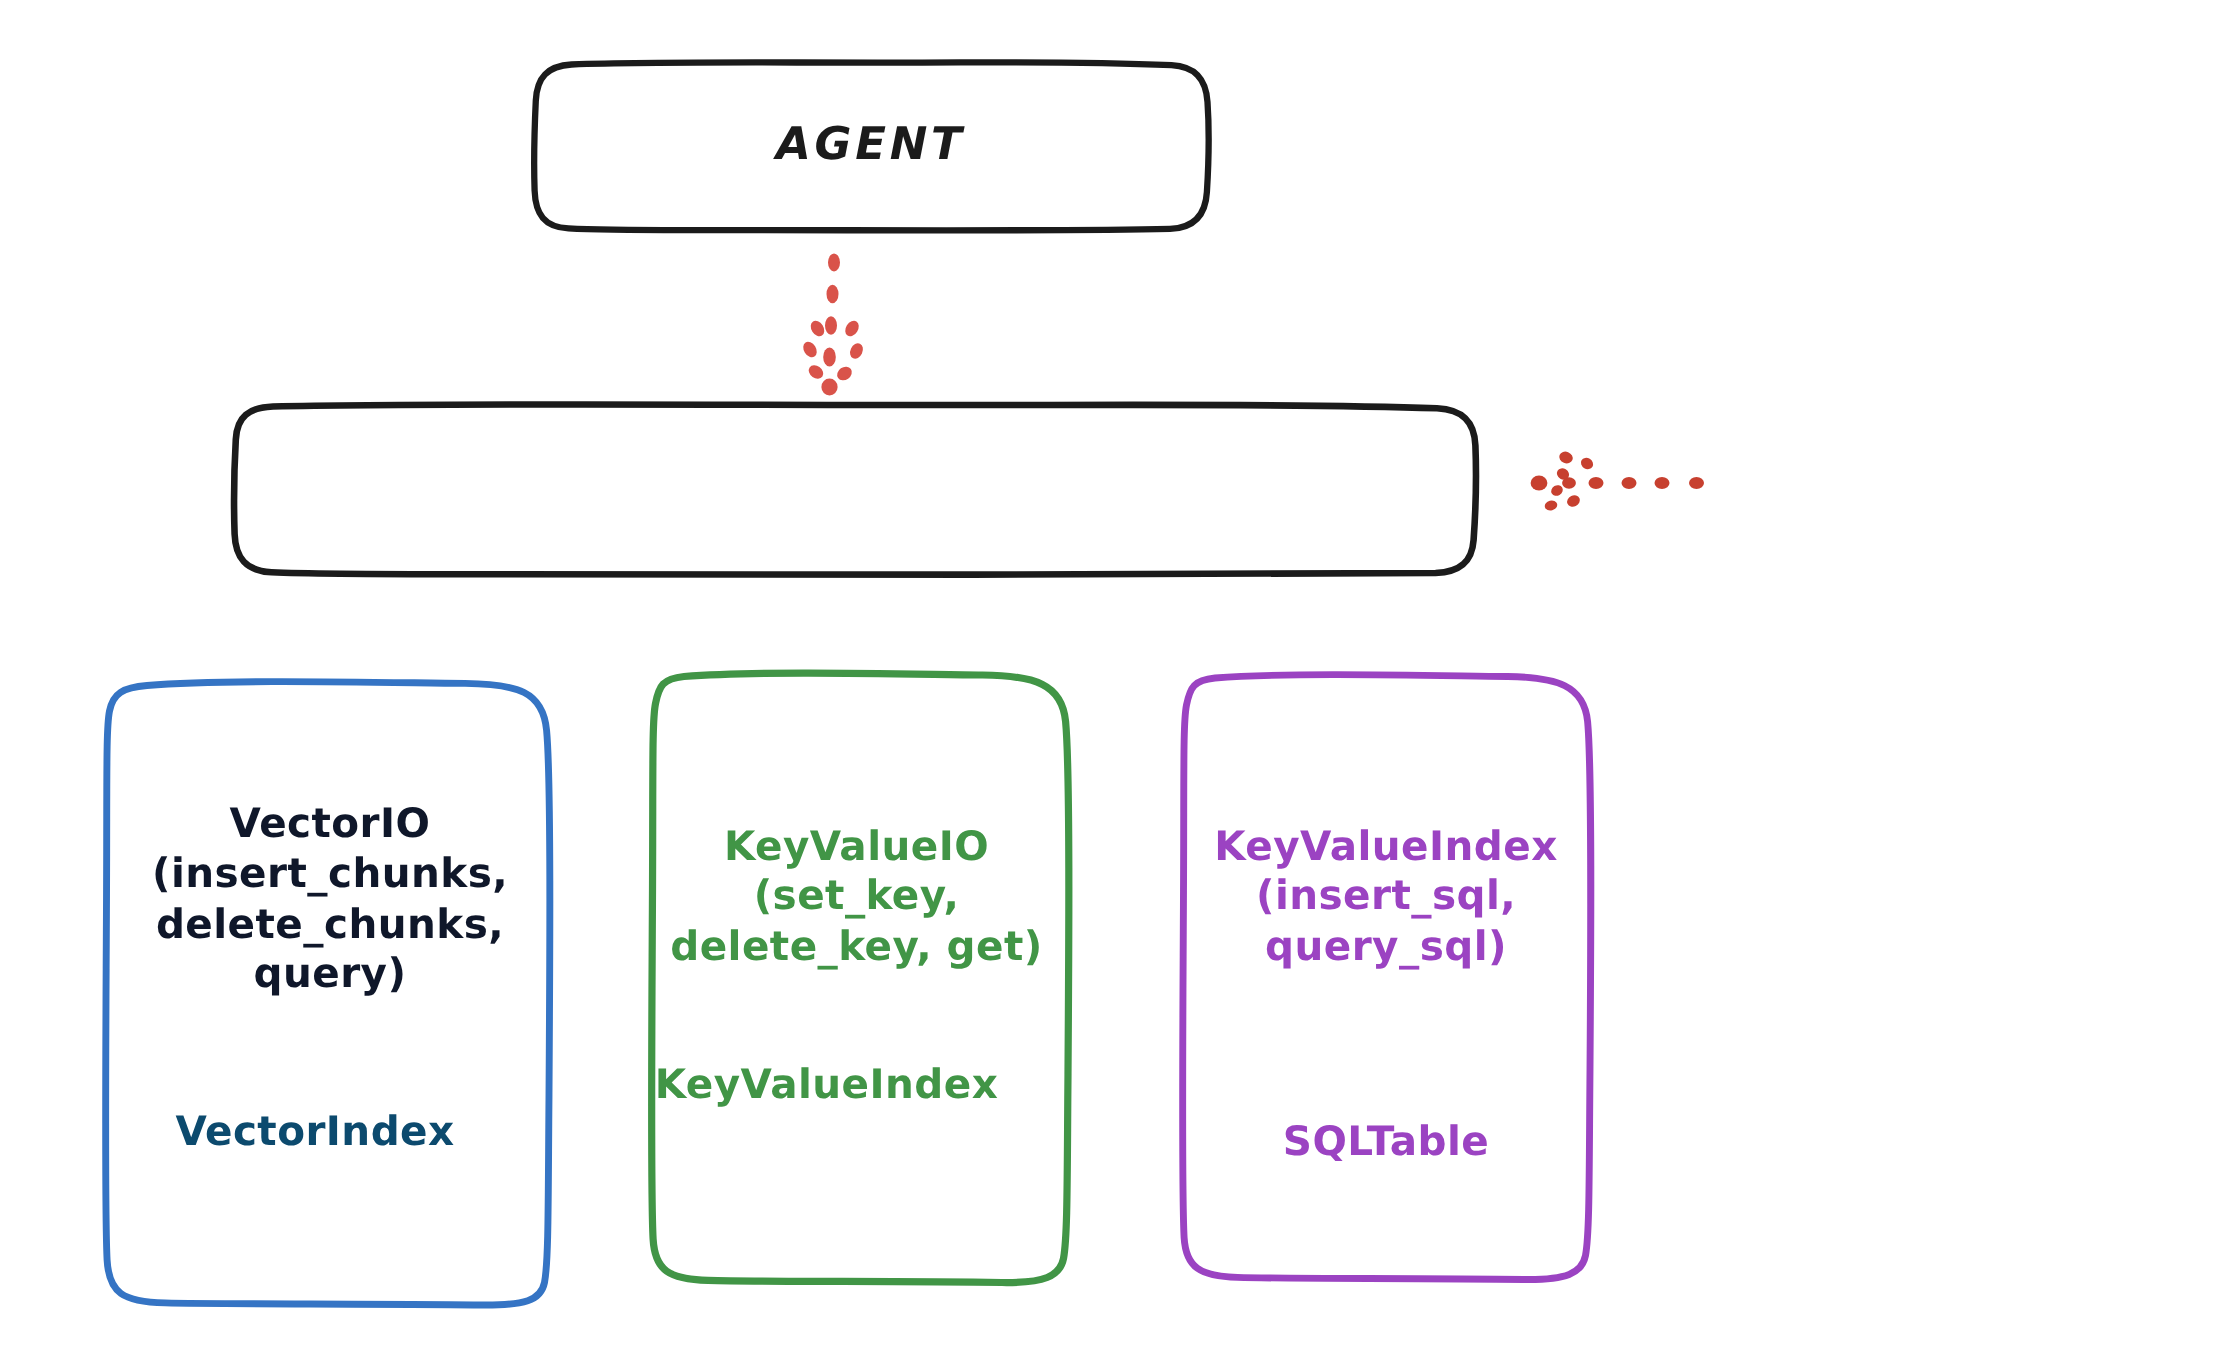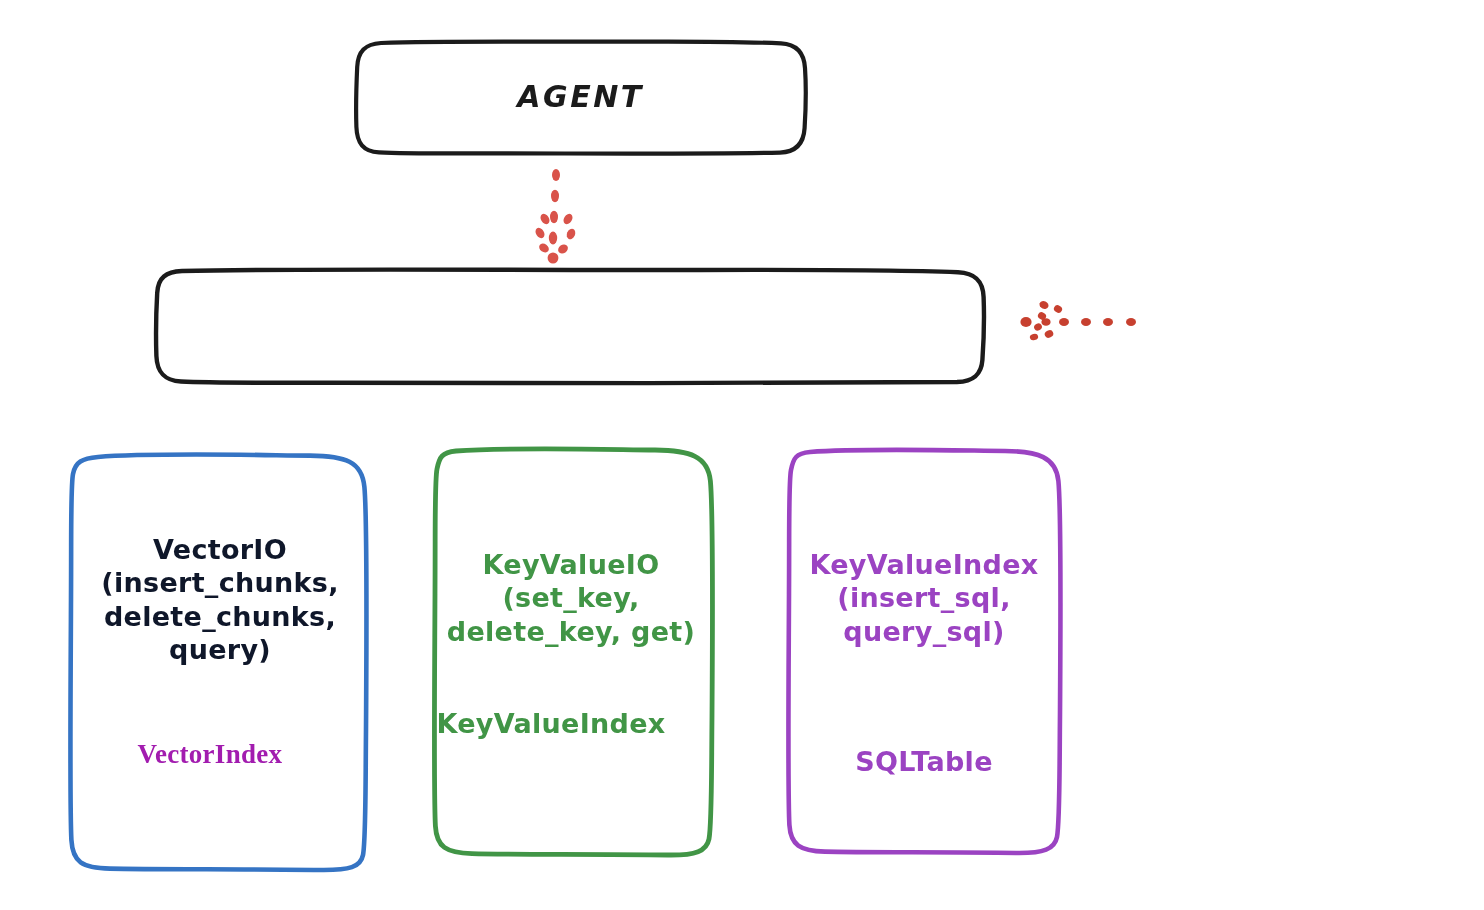--- a/index.html
+++ b/index.html
@@ -55,21 +55,21 @@
     letter-spacing: 0.5px;
     color: #1b1b1b;
   }
   
   .col-label {
     font-size: 27px;
     font-weight: 600;
     letter-spacing: 0.3px;
   }
   #vector-ops   { left: 72px;  top: 533px; width: 296px; color: #0f172a; }
-  #vector-index { left: 72px;  top: 738px; width: 276px; color: #a21caf; font-family: Liberation Serif, serif; }
+  #vector-index { left: 72px;  top: 738px; width: 276px; color: #0c4a6e; }
   #kv-ops       { left: 428px; top: 548px; width: 286px; color: #419546; }
   #kv-index     { left: 408px; top: 707px; width: 286px; color: #419546; }
   #rel-ops      { left: 785px; top: 548px; width: 278px; color: #9b43c2; }
   #rel-index    { left: 785px; top: 707px; width: 278px; color: #9b43c2; margin-top: 38px; }
   
   #ingest-note {
     position: absolute;
     left: 1148px;
     top: 278px;
     width: 330px;

